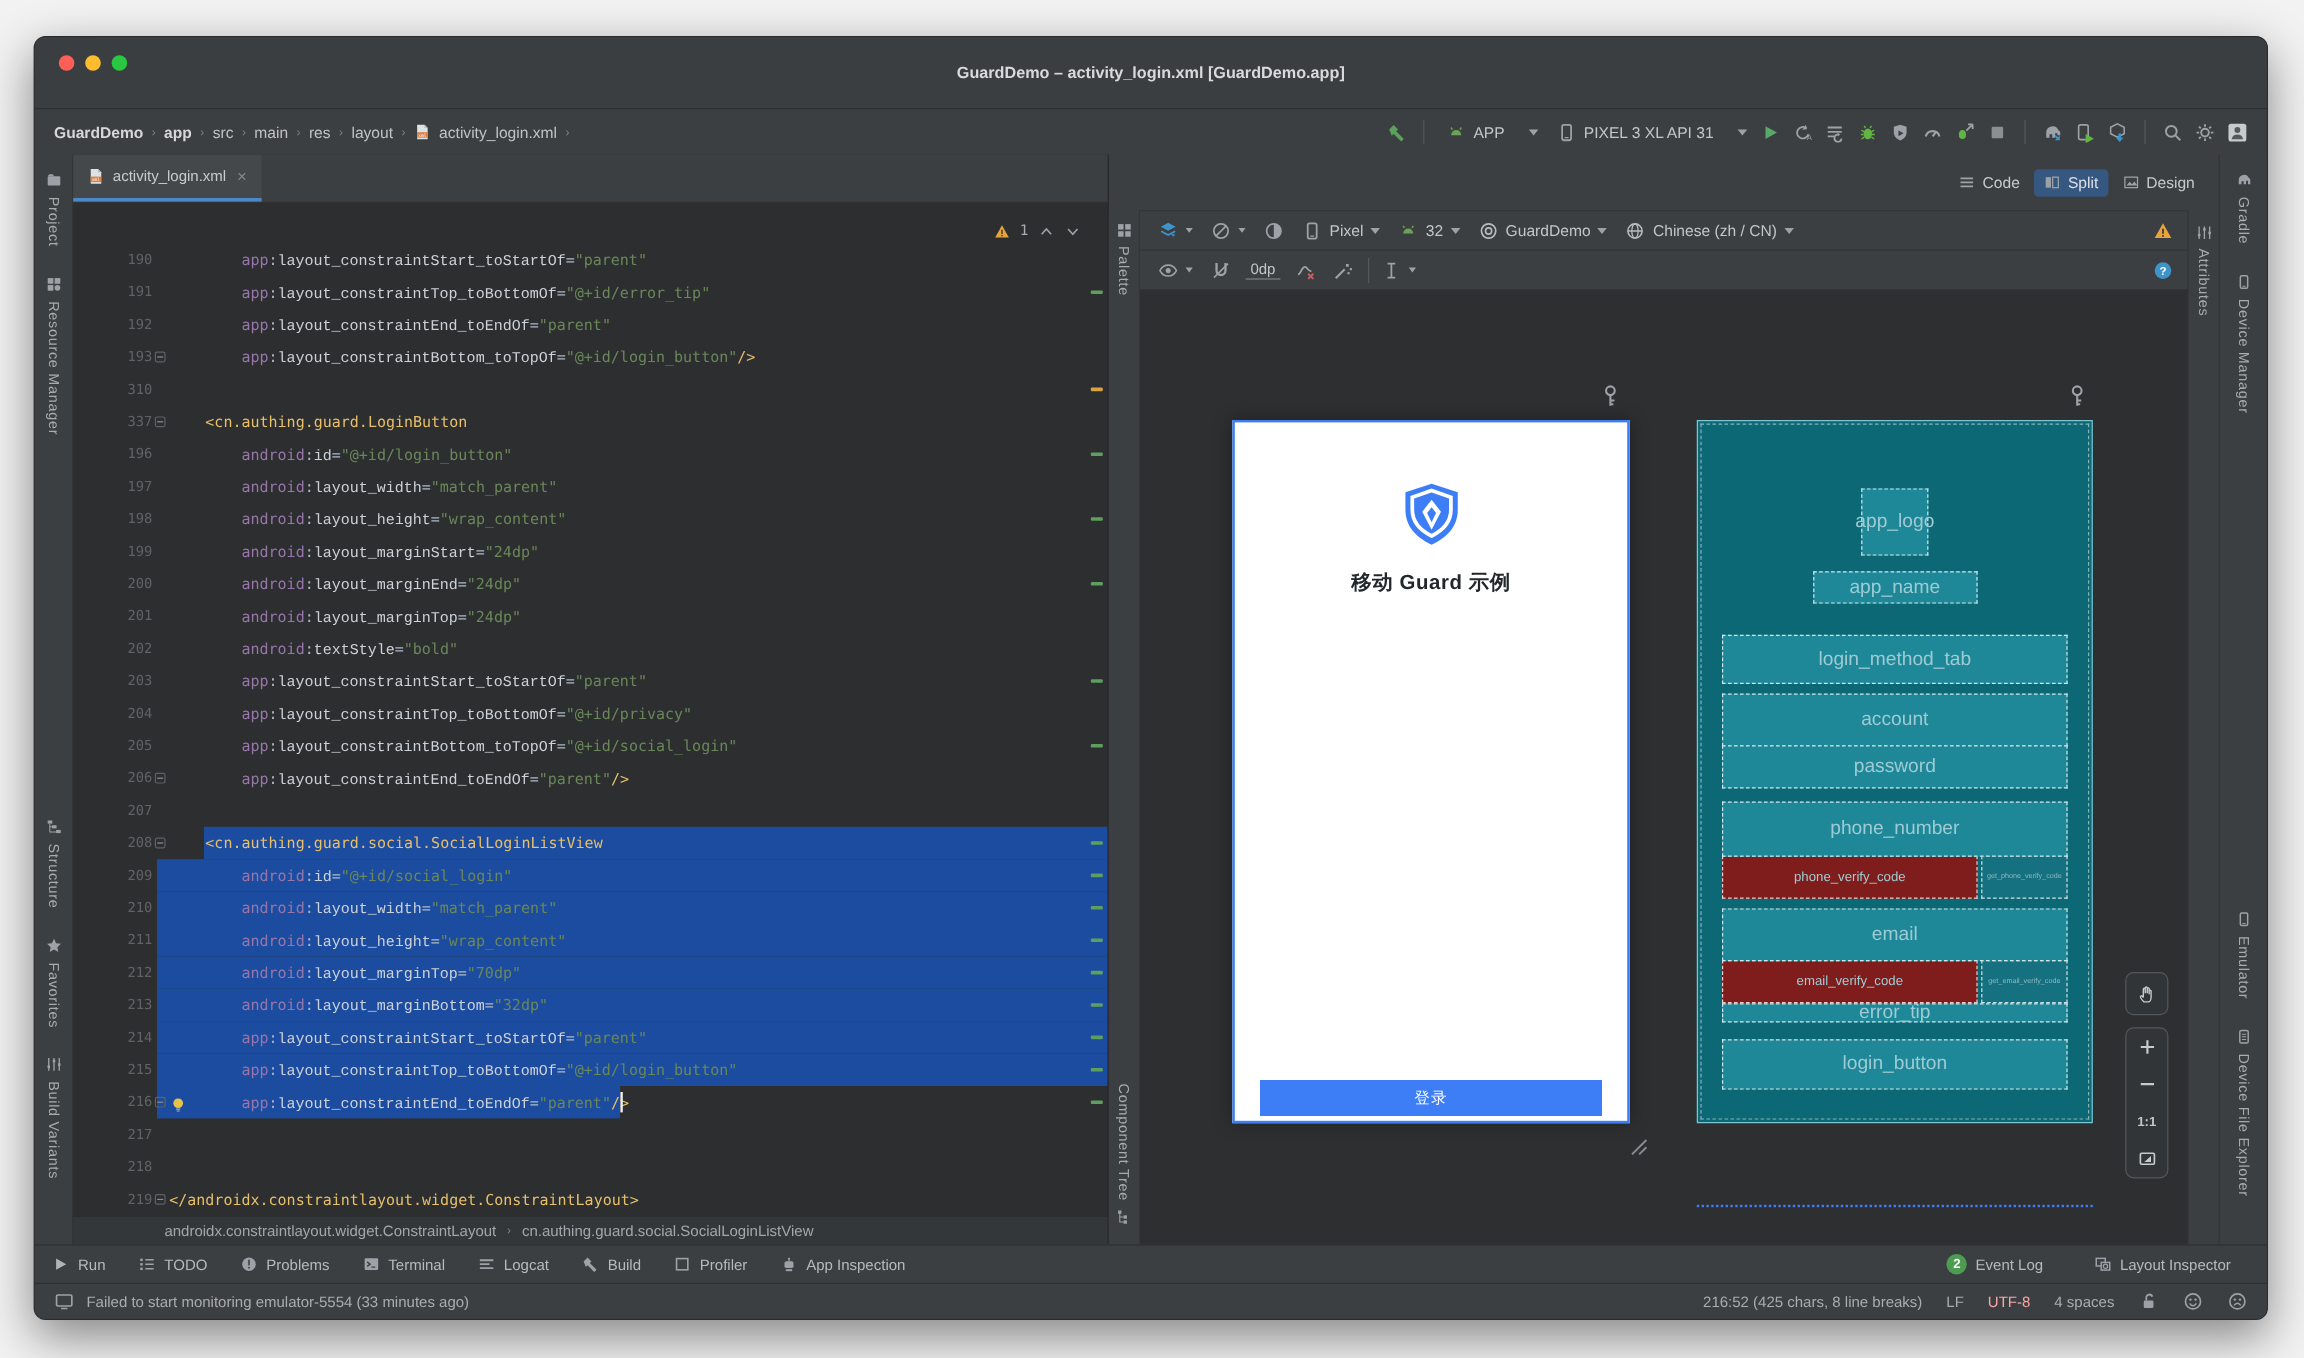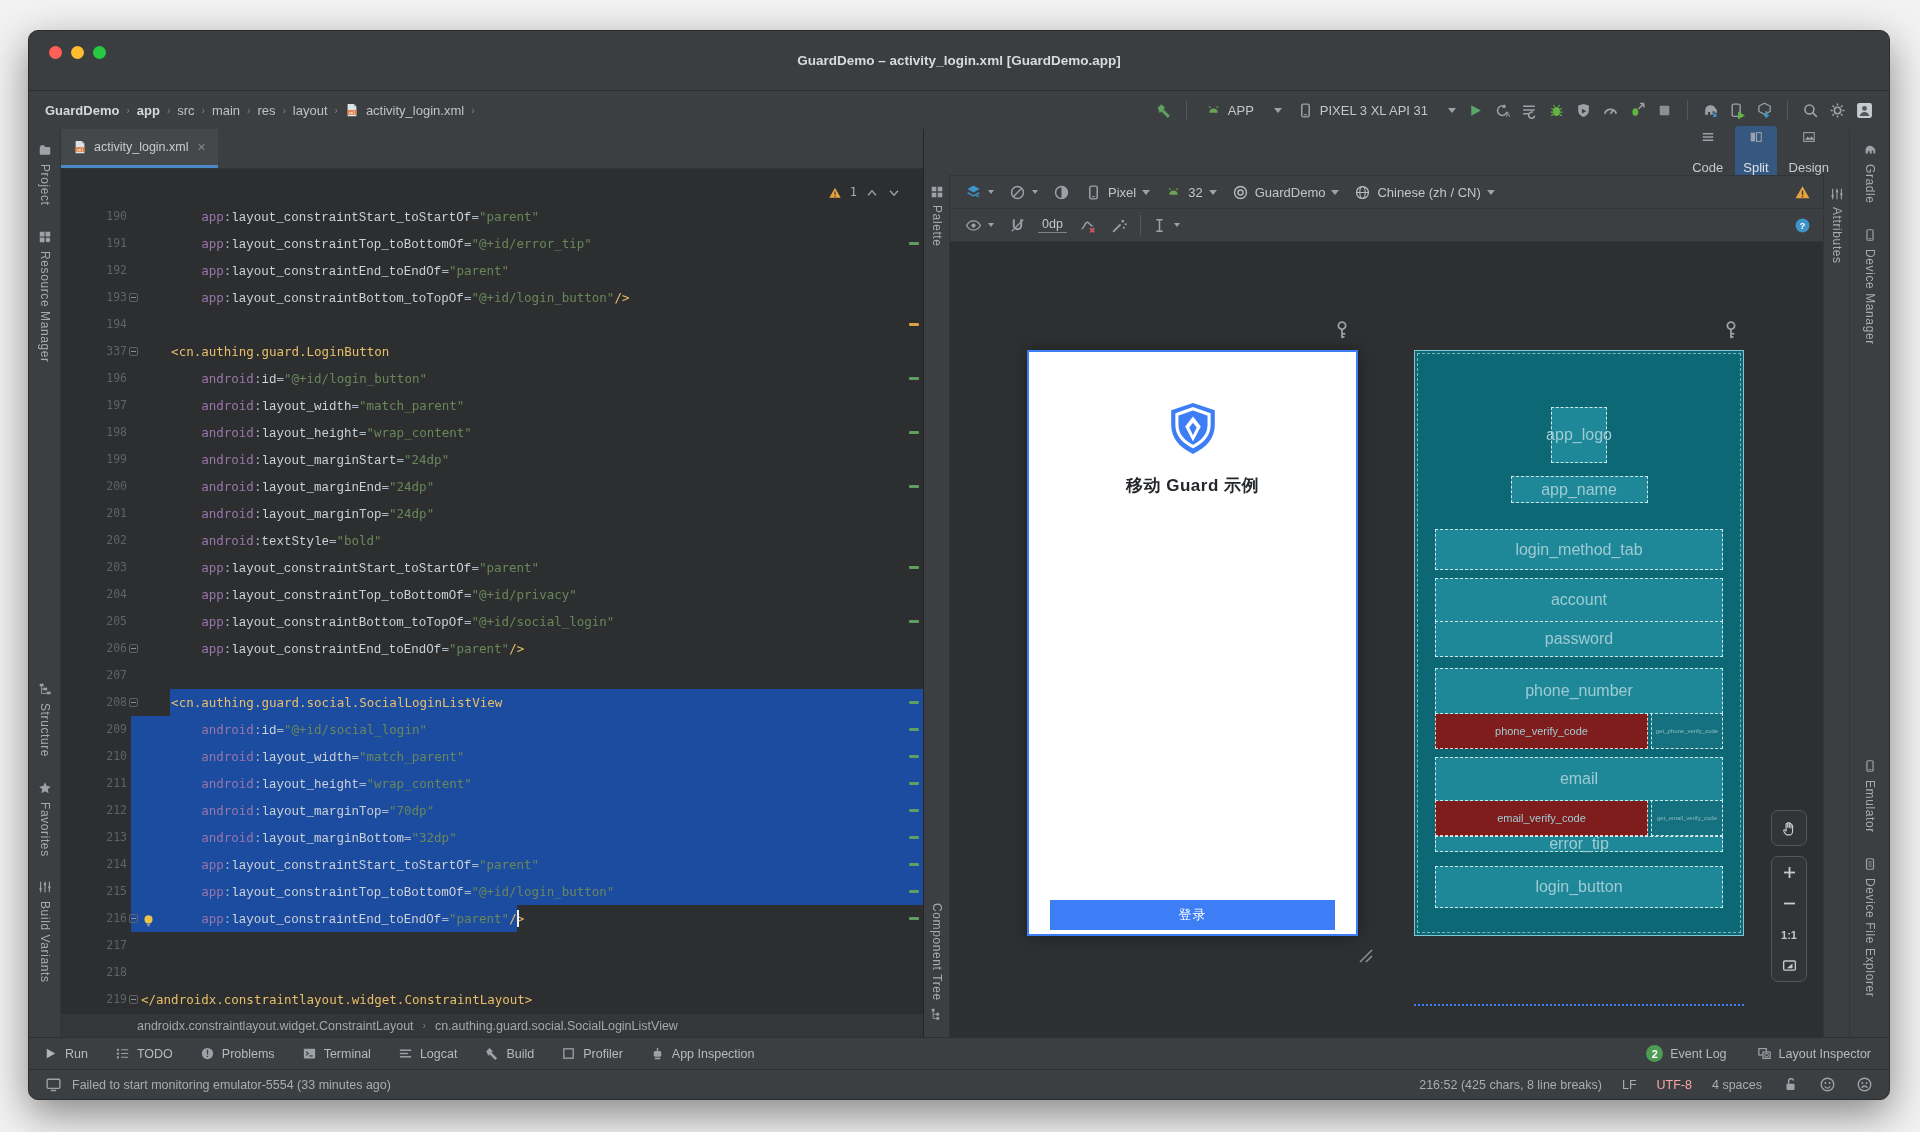--- a/index.html
+++ b/index.html
@@ -49,21 +49,21 @@
   .fold-mark{position:absolute;left:68px;top:9px;width:9px;height:9px;border:1px solid #5E6266;border-radius:2px;}
   .fold-mark::after{content:"";position:absolute;left:1px;right:1px;top:2.5px;height:1px;background:#8A8E92;}
   .bulb{position:absolute;left:80px;top:5px;width:16px;height:16px;}
   .stripe-mark{position:absolute;right:4px;width:10px;height:3px;border-radius:1px;}
   .warn-widget{position:absolute;top:10px;right:22px;display:flex;align-items:center;gap:8px;color:#A8ACB0;font-size:12px;}
   .warn-widget .icon{width:14px;height:14px;}
   .xml-crumbs{height:24px;background:#343739;border-top:1px solid #2A2C2D;display:flex;align-items:center;gap:9px;padding-left:76px;font-size:12.5px;color:#A2A7AC;flex:none;}
   
   .design-col{flex:1;display:flex;flex-direction:column;min-width:0;background:#3C3F41;}
   .modebar{height:46px;display:flex;align-items:center;justify-content:flex-end;padding-right:12px;gap:4px;flex:none;}
-  .mode-btn{display:flex;align-items:center;gap:16px;padding:4px 8px;border-radius:4px;color:#C6CACD;font-size:13px;flex-direction:column;}
+  .mode-btn{display:flex;align-items:center;gap:6px;padding:4px 8px;border-radius:4px;color:#C6CACD;font-size:13px;}
   .mode-btn.active{background:#365880;color:#DCE1E6;}
   .design-body{flex:1;display:flex;min-height:0;}
   .pstrip{width:26px;background:#3C3F41;border-right:1px solid #333638;display:flex;flex-direction:column;align-items:center;justify-content:space-between;padding:10px 0 16px;flex:none;}
   .astrip{width:26px;background:#3C3F41;border-left:1px solid #333638;display:flex;flex-direction:column;align-items:center;padding-top:12px;flex:none;}
   .pitem{display:flex;flex-direction:column;align-items:center;gap:6px;color:#A8ACB0;font-size:12px;}
   .pitem .icon{width:14px;height:14px;}
   .design-main{flex:1;display:flex;flex-direction:column;min-width:0;}
   .dtb{height:33px;display:flex;align-items:center;gap:9px;padding:0 12px;border-top:1px solid #333638;flex:none;font-size:13px;color:#C2C6CA;background:#3C3F41;}
   .dtb-sel{display:flex;align-items:center;gap:6px;padding:2px 3px;}
   .dtb .push{margin-left:auto;}
@@ -371,21 +371,21 @@
           <span>activity_login.xml</span>
           <span class="tab-close">×</span>
         </div>
       </div>
       <div class="code-area" id="code-area">
         <div id="code-lines">
             <div class="line"><span class="ln">190</span><span class="txt">        <span class="c-ns">app</span><span class="c-pun">:</span><span class="c-attr">layout_constraintStart_toStartOf</span><span class="c-pun">=</span><span class="c-str">"parent"</span></span></div>
             <div class="line"><span class="ln">191</span><span class="txt">        <span class="c-ns">app</span><span class="c-pun">:</span><span class="c-attr">layout_constraintTop_toBottomOf</span><span class="c-pun">=</span><span class="c-str">"@+id/error_tip"</span></span></div>
             <div class="line"><span class="ln">192</span><span class="txt">        <span class="c-ns">app</span><span class="c-pun">:</span><span class="c-attr">layout_constraintEnd_toEndOf</span><span class="c-pun">=</span><span class="c-str">"parent"</span></span></div>
             <div class="line"><span class="ln">193</span><span class="txt">        <span class="c-ns">app</span><span class="c-pun">:</span><span class="c-attr">layout_constraintBottom_toTopOf</span><span class="c-pun">=</span><span class="c-str">"@+id/login_button"</span><span class="c-tag">/&gt;</span></span><span class="fold-mark"></span></div>
-            <div class="line"><span class="ln">194</span><span class="txt"></span></div>
+            <div class="line"><span class="ln">310</span><span class="txt"></span></div>
             <div class="line"><span class="ln">337</span><span class="txt">    <span class="c-tag">&lt;cn.authing.guard.LoginButton</span></span><span class="fold-mark"></span></div>
             <div class="line"><span class="ln">196</span><span class="txt">        <span class="c-ns">android</span><span class="c-pun">:</span><span class="c-attr">id</span><span class="c-pun">=</span><span class="c-str">"@+id/login_button"</span></span></div>
             <div class="line"><span class="ln">197</span><span class="txt">        <span class="c-ns">android</span><span class="c-pun">:</span><span class="c-attr">layout_width</span><span class="c-pun">=</span><span class="c-str">"match_parent"</span></span></div>
             <div class="line"><span class="ln">198</span><span class="txt">        <span class="c-ns">android</span><span class="c-pun">:</span><span class="c-attr">layout_height</span><span class="c-pun">=</span><span class="c-str">"wrap_content"</span></span></div>
             <div class="line"><span class="ln">199</span><span class="txt">        <span class="c-ns">android</span><span class="c-pun">:</span><span class="c-attr">layout_marginStart</span><span class="c-pun">=</span><span class="c-str">"24dp"</span></span></div>
             <div class="line"><span class="ln">200</span><span class="txt">        <span class="c-ns">android</span><span class="c-pun">:</span><span class="c-attr">layout_marginEnd</span><span class="c-pun">=</span><span class="c-str">"24dp"</span></span></div>
             <div class="line"><span class="ln">201</span><span class="txt">        <span class="c-ns">android</span><span class="c-pun">:</span><span class="c-attr">layout_marginTop</span><span class="c-pun">=</span><span class="c-str">"24dp"</span></span></div>
             <div class="line"><span class="ln">202</span><span class="txt">        <span class="c-ns">android</span><span class="c-pun">:</span><span class="c-attr">textStyle</span><span class="c-pun">=</span><span class="c-str">"bold"</span></span></div>
             <div class="line"><span class="ln">203</span><span class="txt">        <span class="c-ns">app</span><span class="c-pun">:</span><span class="c-attr">layout_constraintStart_toStartOf</span><span class="c-pun">=</span><span class="c-str">"parent"</span></span></div>
             <div class="line"><span class="ln">204</span><span class="txt">        <span class="c-ns">app</span><span class="c-pun">:</span><span class="c-attr">layout_constraintTop_toBottomOf</span><span class="c-pun">=</span><span class="c-str">"@+id/privacy"</span></span></div>
@@ -908,21 +908,21 @@
             </svg>
           </span>
           <span>App Inspection</span>
         </span>
       </span>
     <span class="bb-right">
       <span class="bb-item" style="margin:0">
         <span class="badge">2</span>
         <span>Event Log</span>
       </span>
-      <span class="bb-item" style="margin:4px">
+      <span class="bb-item" style="margin:16px">
         <span class="icon" style="width:15px;height:15px">
             <svg width="16" height="16" viewBox="0 0 16 16">
               <rect x="2" y="2.8" width="8" height="6.8" stroke="#9DA2A8" stroke-width="1.3" fill="none"></rect>
               <rect x="6.4" y="6.4" width="7.6" height="6.8" fill="#3C3F41" stroke="#9DA2A8" stroke-width="1.3"></rect>
               <circle cx="10.2" cy="9.8" r="1.9" stroke="#9DA2A8" stroke-width="1.1" fill="none"></circle>
             </svg>
           </span>
         <span>Layout Inspector</span>
       </span>
     </span>

